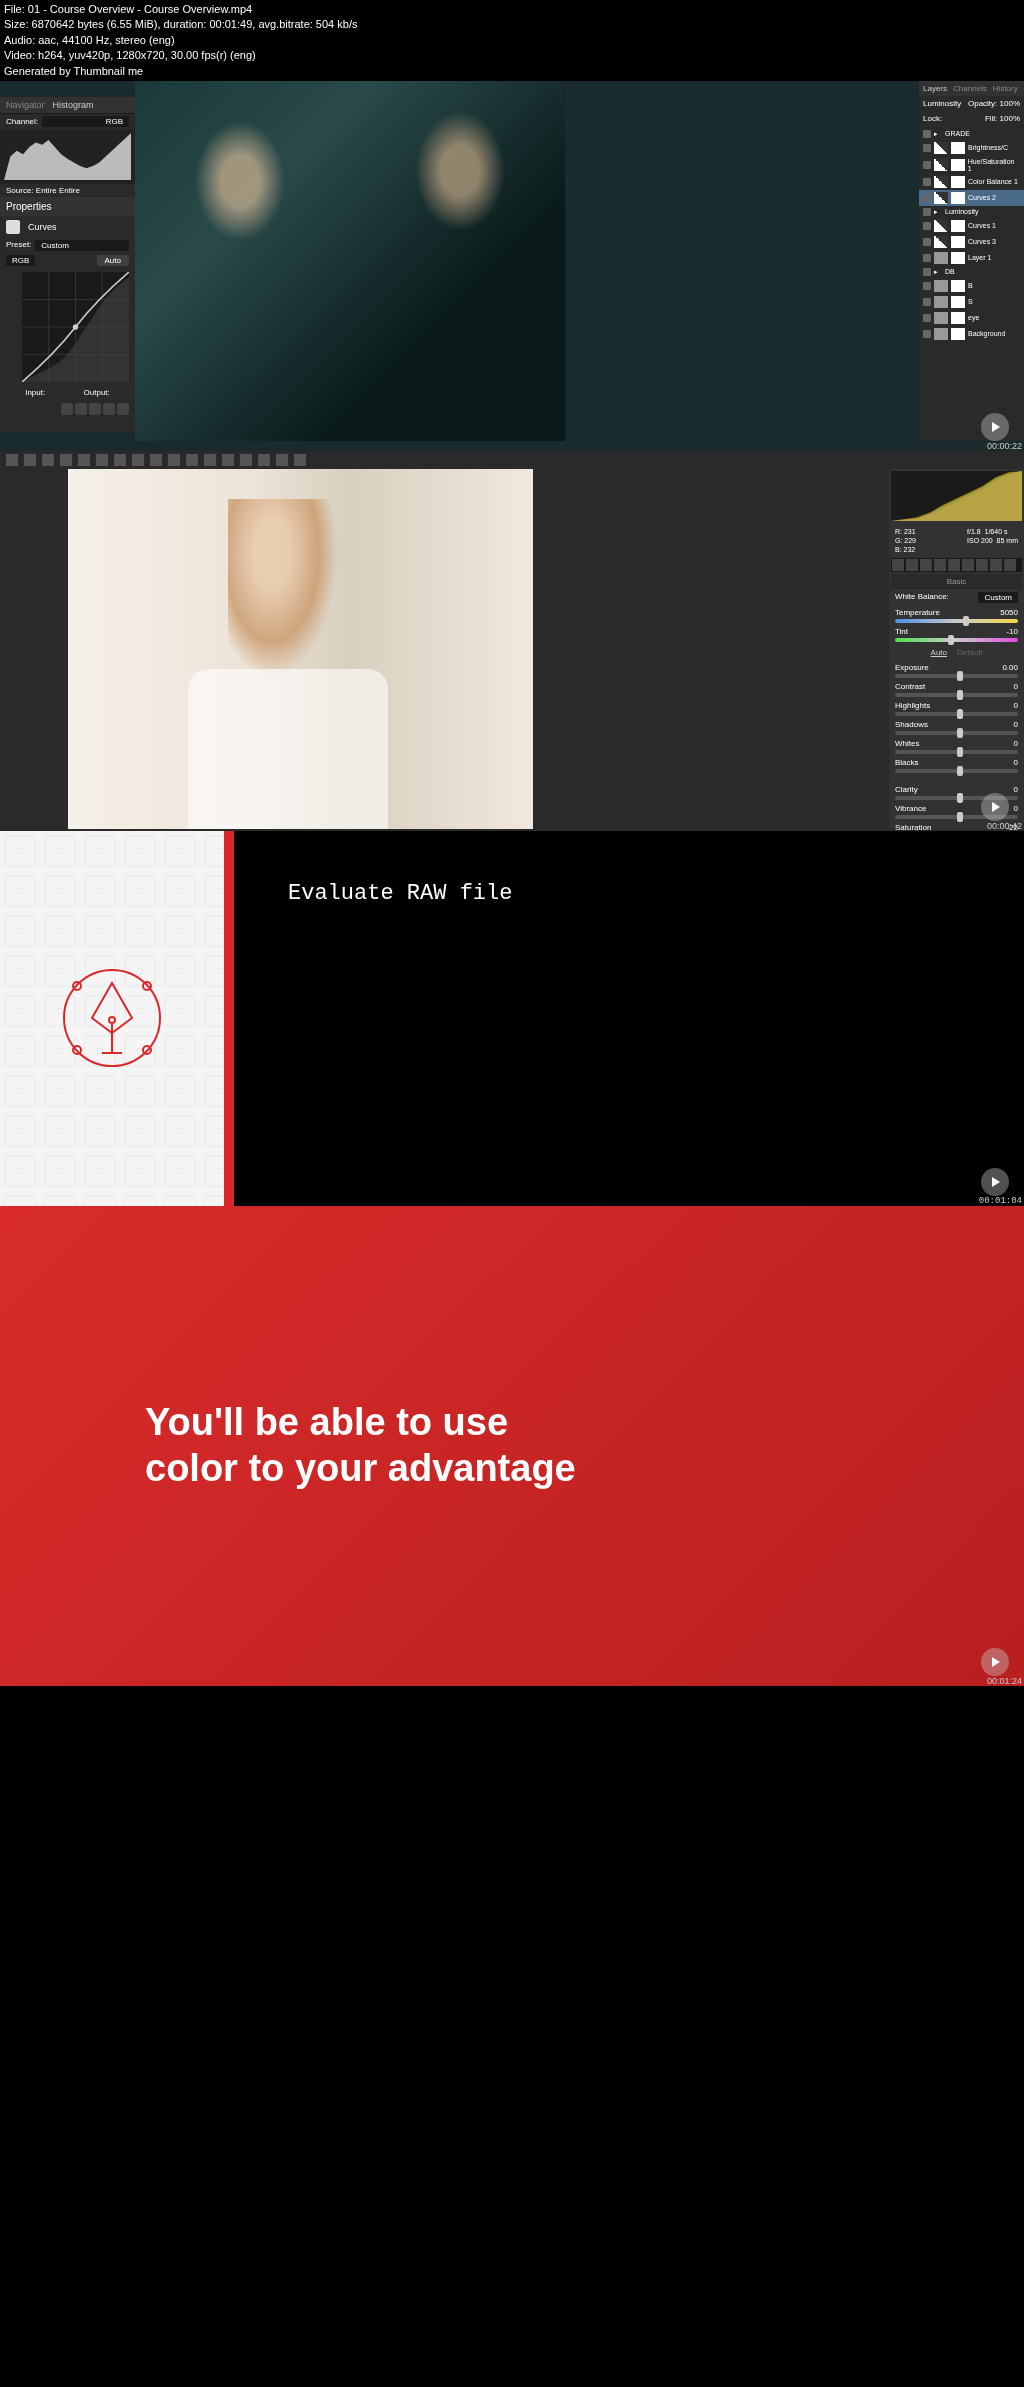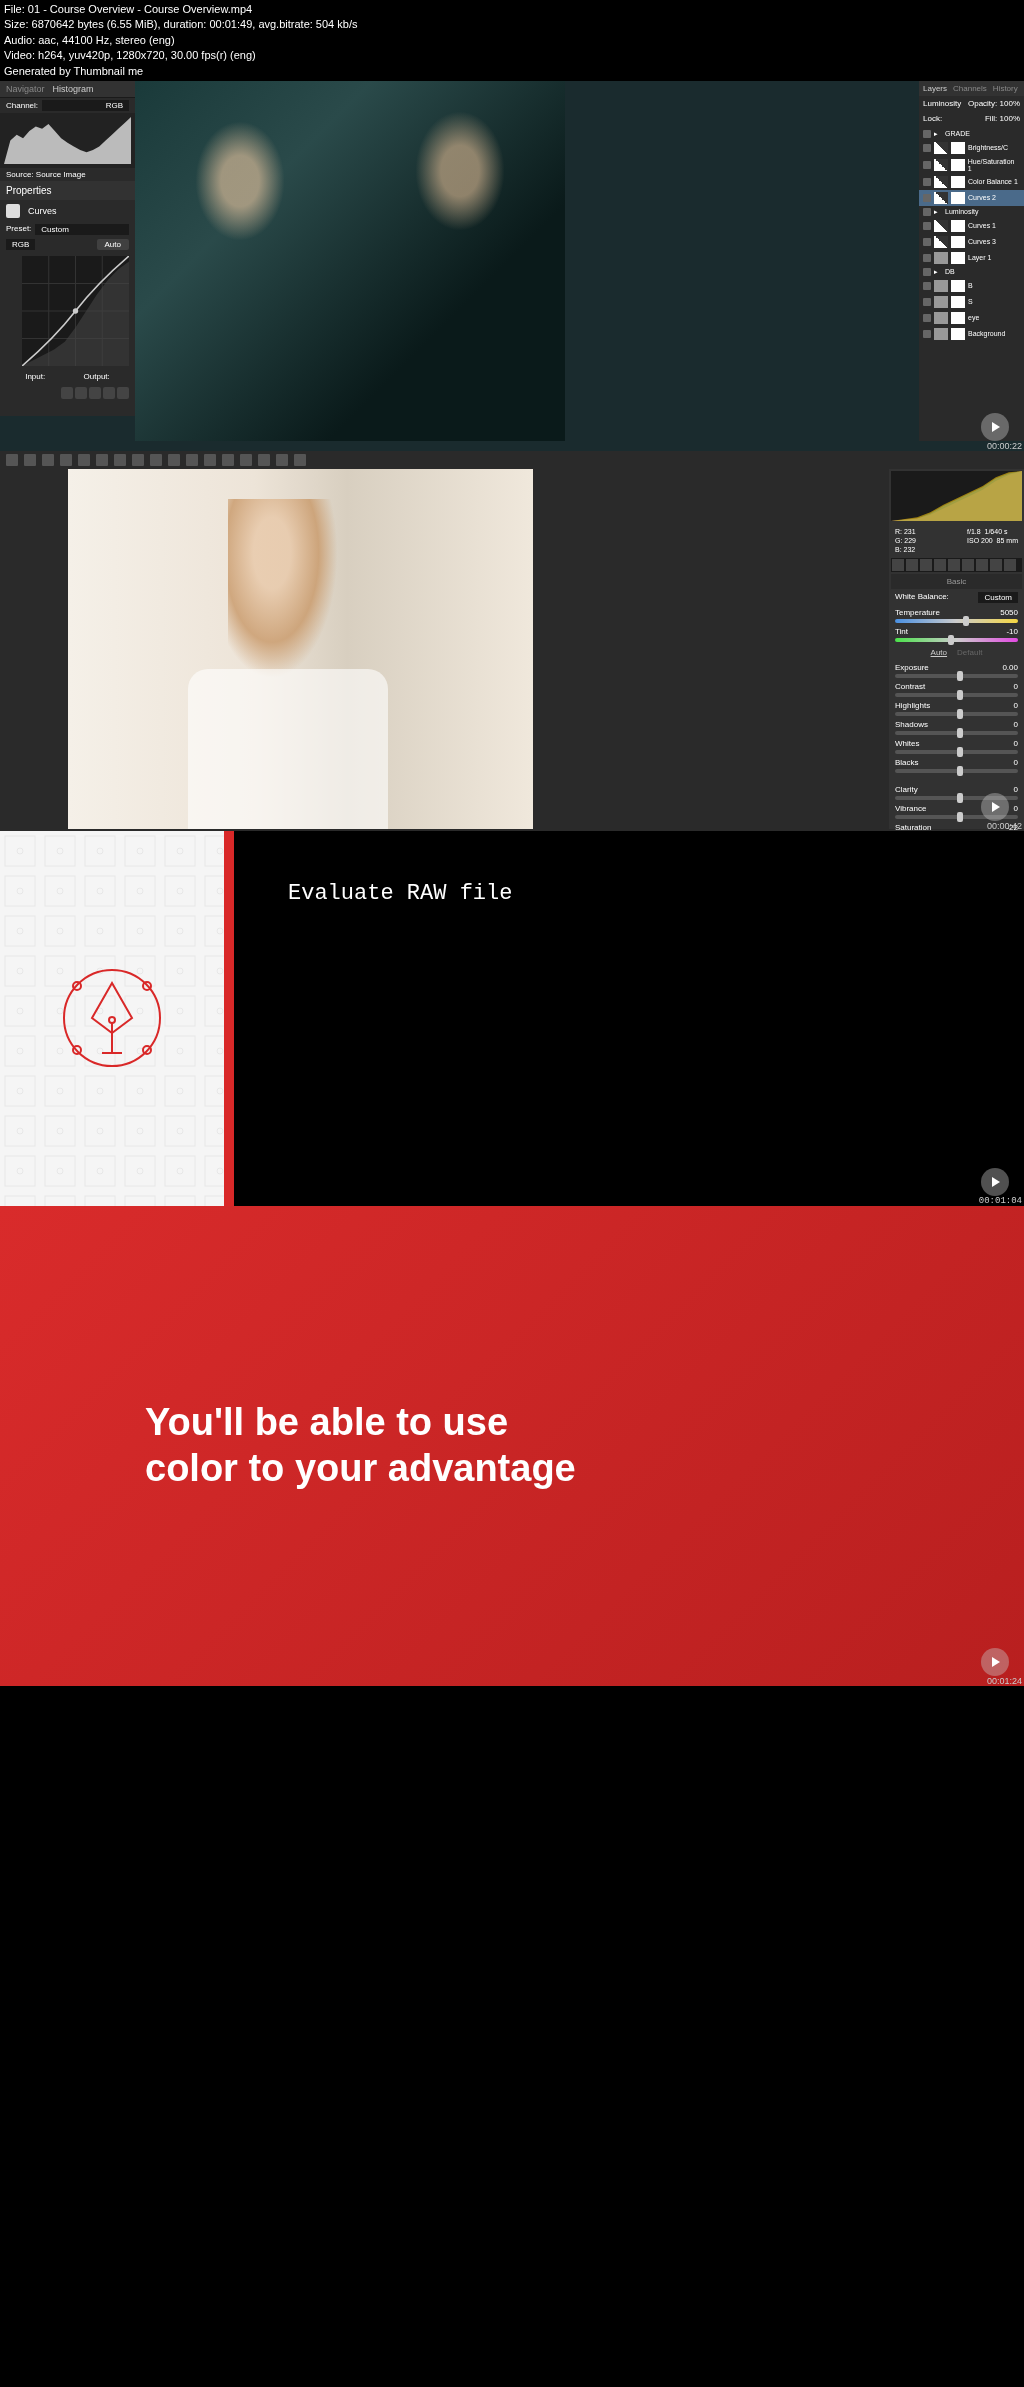--- a/index.html
+++ b/index.html
@@ -1,19 +1,19 @@
 <!DOCTYPE html>
 <html><head>
 <meta charset="utf-8">
 <style>
 * { margin: 0; padding: 0; box-sizing: border-box; }
 body { background: #000; font-family: Arial, sans-serif; color: #fff; width: 1024px; }
 .meta-info { background: #000; padding: 2px 4px; font-size: 11px; line-height: 1.4; }
 .panel1 { position: relative; height: 370px; background: #1a2b2e; }
-.ps-left { position: absolute; left: 0; top: 0; width: 135px; background: #2a2a2a; height: 335px; }
+.ps-left { position: absolute; left: 0; top: 16px; width: 135px; background: #2a2a2a; height: 335px; }
 .panel-tabs { display: flex; gap: 8px; padding: 3px 6px; font-size: 9px; background: #323232; border-bottom: 1px solid #1a1a1a; }
 .panel-tabs span { color: #888; }
 .panel-tabs span.active { color: #ccc; }
 .histogram-box { height: 55px; background: #222; position: relative; padding: 4px; }
 .histo-svg { width: 100%; height: 100%; }
 .channel-row { padding: 2px 6px; font-size: 8px; display: flex; align-items: center; gap: 4px; text-align: right; }
 .channel-row .box { background: #1a1a1a; padding: 1px 6px; flex: 1; }
 .source-row { padding: 2px 6px; font-size: 8px; }
 .properties-header { padding: 4px 6px; font-size: 10px; background: #323232; }
 .curves-row { display: flex; align-items: center; gap: 8px; padding: 4px 6px; font-size: 9px; }
@@ -106,21 +106,21 @@
       <span>Channel:</span>
       <span class="box">RGB</span>
     </div>
     <div class="histogram-box">
       <svg class="histo-svg" viewBox="0 0 100 40" preserveAspectRatio="none">
         <path d="M0,40 L5,20 L10,15 L15,18 L20,12 L25,8 L30,10 L35,6 L40,12 L45,18 L50,22 L55,25 L60,28 L65,30 L70,28 L75,25 L80,20 L85,15 L90,10 L95,5 L100,0 L100,40 Z" fill="#bbb"></path>
       </svg>
     </div>
     <div class="source-row">
       <span>Source:</span>
-      <span>Source Image</span>
+      <span>Entire Entire</span>
     </div>
     <div class="properties-header">Properties</div>
     <div class="curves-row">
       <span class="curves-icon"></span>
       <span>Curves</span>
     </div>
     <div class="preset-row">
       <span>Preset:</span>
       <span class="box">Custom</span>
     </div>

